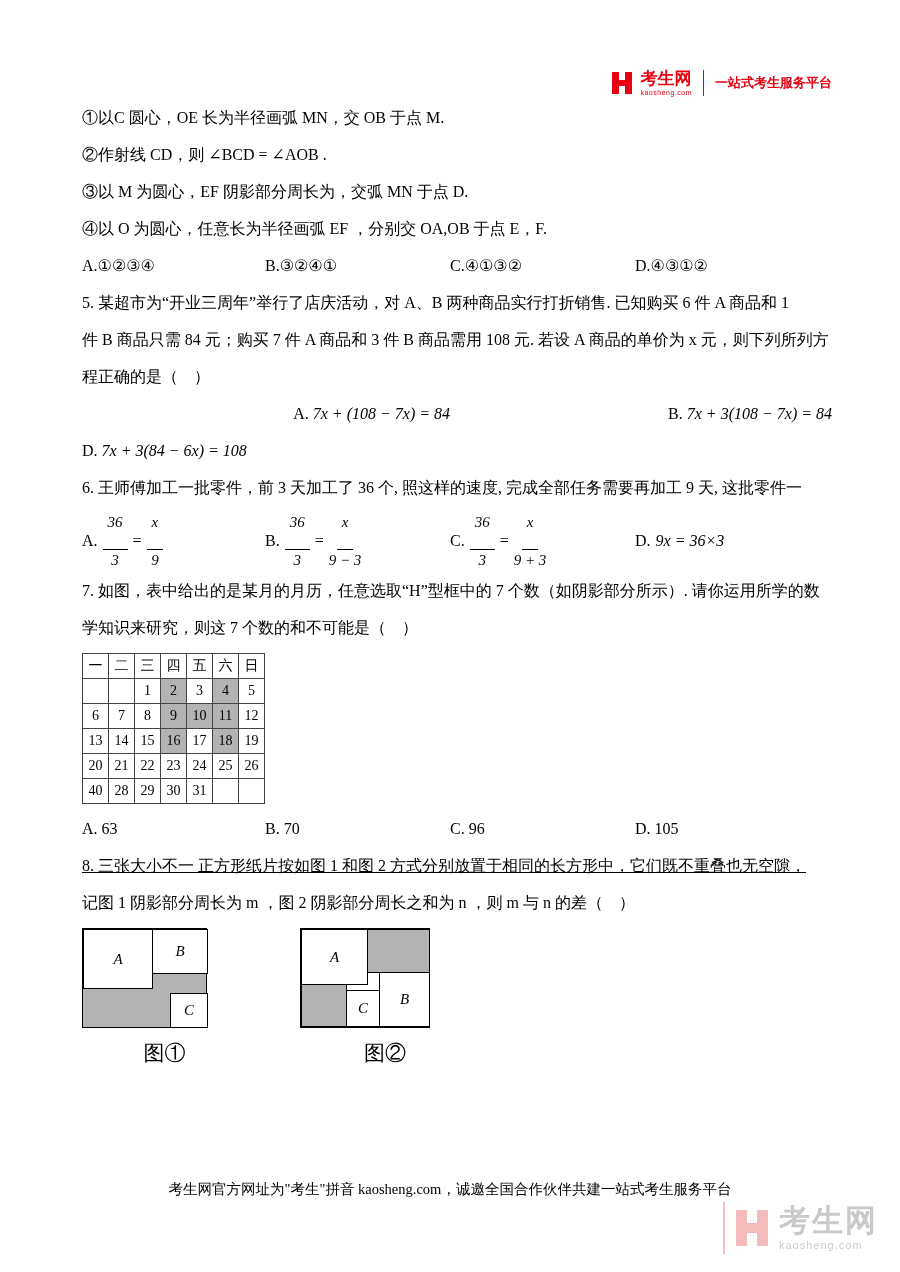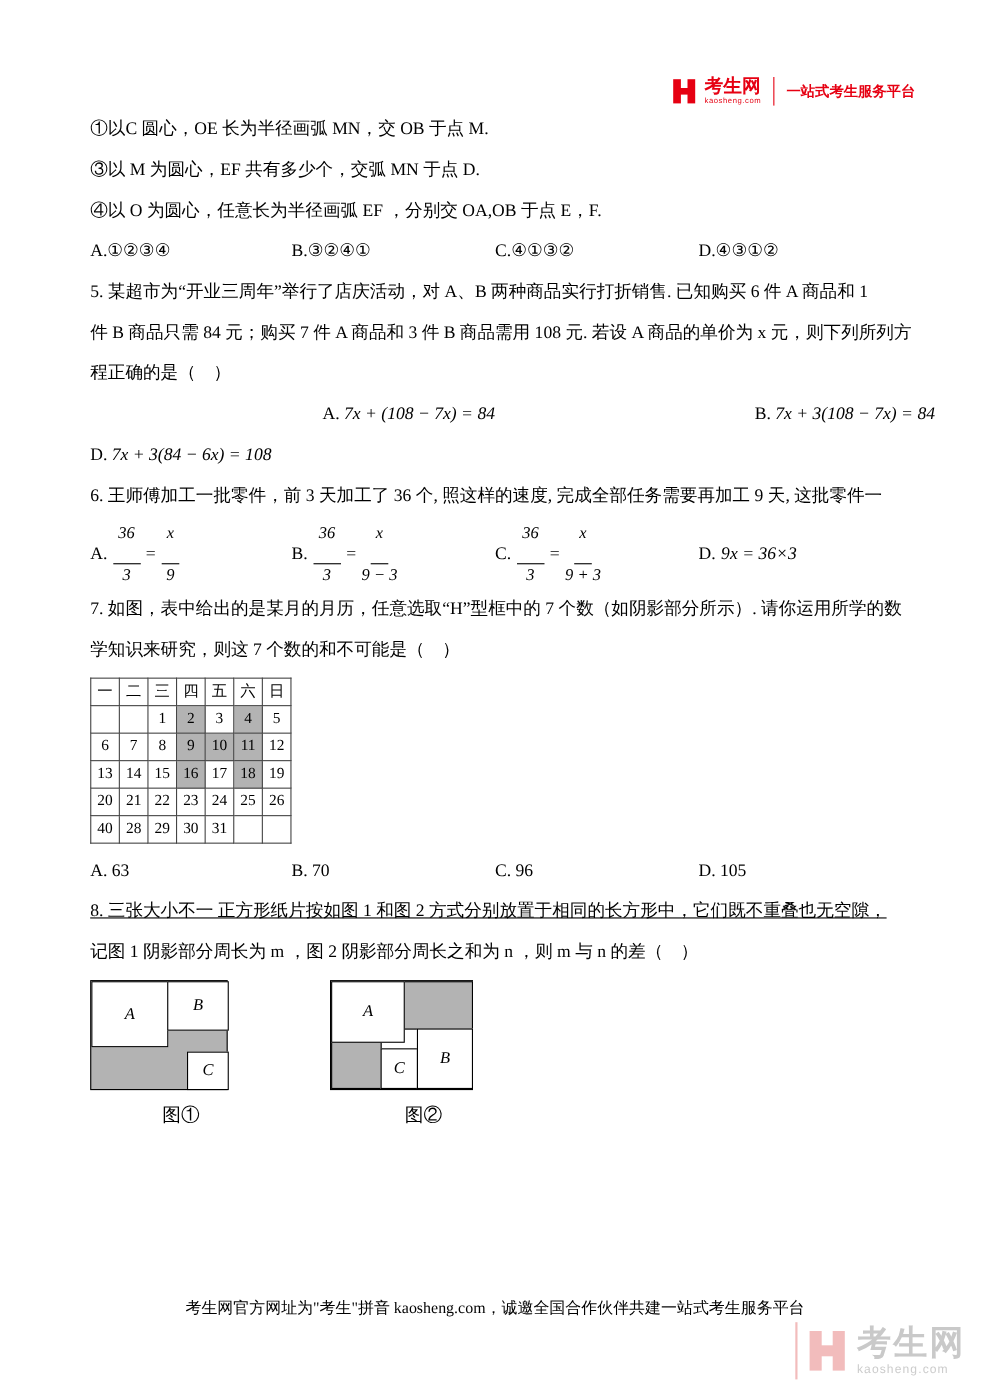--- a/index.html
+++ b/index.html
@@ -16,21 +16,21 @@
   .logo-h .lbar { position:absolute; left:1px; top:0; width:7px; height:22px; background:var(--c); }
   .logo-h .rbar { position:absolute; right:1px; top:0; width:7px; height:22px; background:var(--c); }
   .logo-h .mbar { position:absolute; left:7px; top:8px; width:8px; height:6px; background:var(--c); }
   .brandcol { display:flex; flex-direction:column; line-height:1; }
   .brandname { color:#e60012; font-weight:bold; font-size:17px; font-family:"Liberation Sans",sans-serif; }
   .branddomain { color:#e60012; font-size:7px; font-family:"Liberation Sans",sans-serif; margin-top:2px; letter-spacing:.5px; }
   .vdiv { width:1px; height:26px; background:#e60012; margin:0 4px; }
   .tagline { color:#e60012; font-size:13px; font-family:"Liberation Sans",sans-serif; font-weight:bold; }
 
   
-  .content { position:absolute; left:82px; top:106px; right:50px; }
+  .content { position:absolute; left:82px; top:106px; right:68px; }
   .tline { font-size:16px; line-height:24px; margin-bottom:13px; white-space:nowrap; }
   .math { font-style:italic; }
   .opts4 { display:grid; grid-template-columns:183px 185px 185px auto; font-size:16px; line-height:24px; margin-bottom:13px; }
   .opts2 { display:grid; grid-template-columns:368px auto; font-size:16px; line-height:24px; margin-bottom:13px; }
   .opt { white-space:nowrap; }
   .mt5 { margin-top:5px;text-align:right; } .mt8 { margin-top:8px; } .mt6 { margin-top:6px; } .mt10 { margin-top:10px; } .mt2 { margin-top:2px;text-decoration:underline; } .mt4 { margin-top:4px; }
 
   
   .opts-frac { display:grid; grid-template-columns:183px 185px 185px auto; align-items:center; margin:8px 0 10px 0; font-size:16px; }
   .fopt { display:flex; align-items:center; gap:5px; white-space:nowrap; }
@@ -56,21 +56,21 @@
   .sq { position:absolute; background:#fff; border:1px solid #000; display:flex; align-items:center; justify-content:center; font-style:italic; font-size:15px; }
   .gray { position:absolute; background:#b3b3b3; border:1px solid #000; }
   .f1-A { left:0; top:0; width:70px; height:60px; }
   .f1-B { left:69px; top:0; width:56px; height:45px; }
   .f1-C { left:87px; top:64px; width:38px; height:35px; }
   .f2-A { left:0; top:0; width:67px; height:56px; }
   .f2-g1 { left:66px; top:0; width:63px; height:44px; }
   .f2-g2 { left:0; top:55px; width:46px; height:43px; }
   .f2-C { left:45px; top:61px; width:34px; height:37px; }
   .f2-B { left:78px; top:43px; width:51px; height:55px; }
-  .figcap { font-size:17px; margin-top:11px;padding-left:40px; }
+  .figcap { font-size:21px; margin-top:11px;padding-left:40px; }
 
   
   .footer { position:absolute; left:0; right:0; top:1180px; text-align:center; font-size:14.5px; color:#000; }
 
   
   .watermark { position:absolute; right:22px; top:1202px; display:flex; align-items:center; gap:9px; }
   .wm-line { width:2px; height:52px; background:#f2bcbc; }
   .logo-h.big { --c:#f2bcbc; width:36px; height:36px; }
   .logo-h.big .lbar { left:2px; width:11px; height:36px; }
   .logo-h.big .rbar { right:2px; width:11px; height:36px; }
@@ -94,21 +94,22 @@
       <div class="brandname">考生网</div>
       <div class="branddomain">kaosheng.com</div>
     </div>
     <div class="vdiv"></div>
     <div class="tagline">一站式考生服务平台</div>
   </div>
 
   <div class="content">
 
     <div class="tline">①以C  圆心，OE 长为半径画弧 MN，交 OB 于点 M.</div>
-    <div class="tline">③以 M 为圆心，EF 共有多少个，交弧 MN 于点 D.</div>
+    <div class="tline">②作射线 CD，则 ∠BCD = ∠AOB .</div>
+    <div class="tline">③以 M 为圆心，EF 阴影部分周长为，交弧 MN 于点 D.</div>
     <div class="tline">④以 O 为圆心，任意长为半径画弧 EF ，分别交 OA,OB 于点 E，F.</div>
 
     <div class="opts4">
       <span class="opt">A.①②③④</span>
       <span class="opt">B.③②④①</span>
       <span class="opt">C.④①③②</span>
       <span class="opt">D.④③①②</span>
     </div>
 
     <div class="tline">5. 某超市为“开业三周年”举行了店庆活动，对 A、B 两种商品实行打折销售. 已知购买 6 件 A 商品和 1</div>

